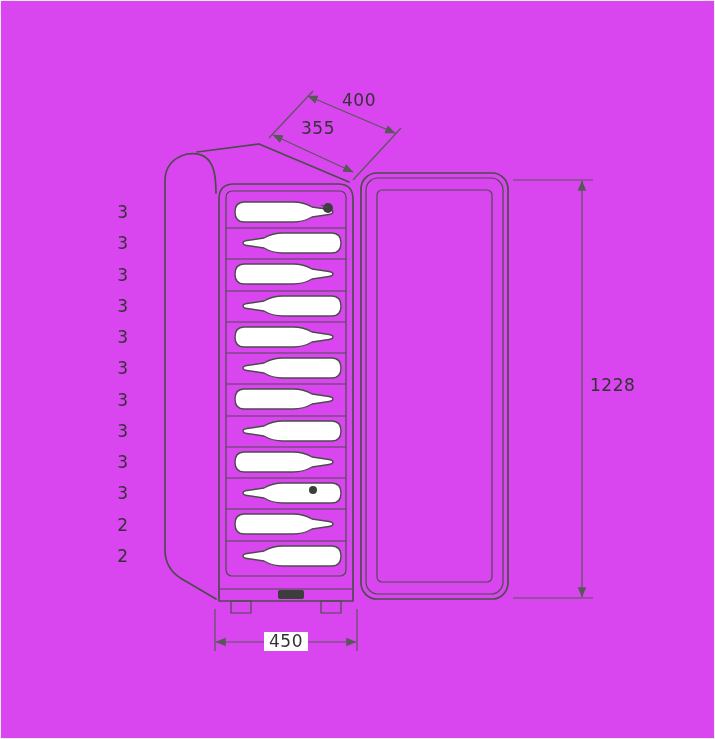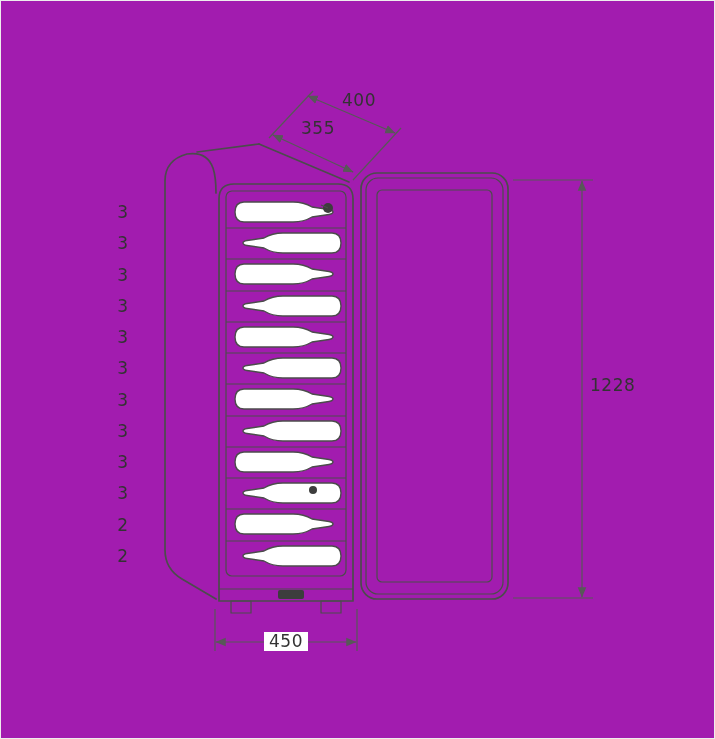--- a/index.html
+++ b/index.html
@@ -1,19 +1,19 @@
 <!DOCTYPE html>
 <html><head>
 <meta charset="utf-8">
 <style>
   html,body{margin:0;padding:0;background:#ffffff;}
   .page{
     position:relative;
     width:715px;height:739px;
-    background:#a21caf;
+    background:#d946ef;
     border:1px solid #ededed;
     box-sizing:border-box;
     font-family:"DejaVu Sans", sans-serif;
     overflow:hidden;
   }
   svg text{
     font-family:"DejaVu Sans", sans-serif;
     font-size:17px;
     fill:#333333;
     letter-spacing:.5px;

